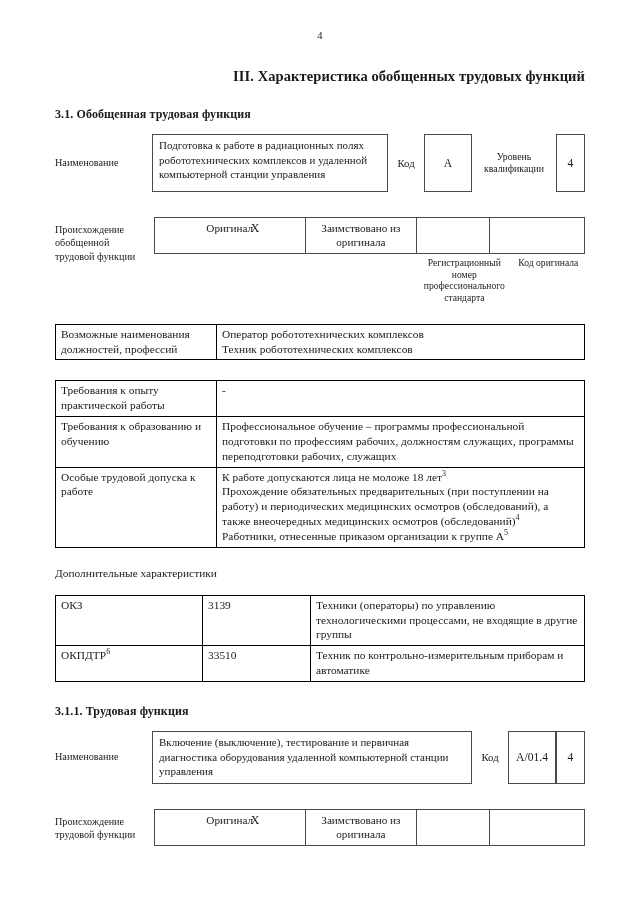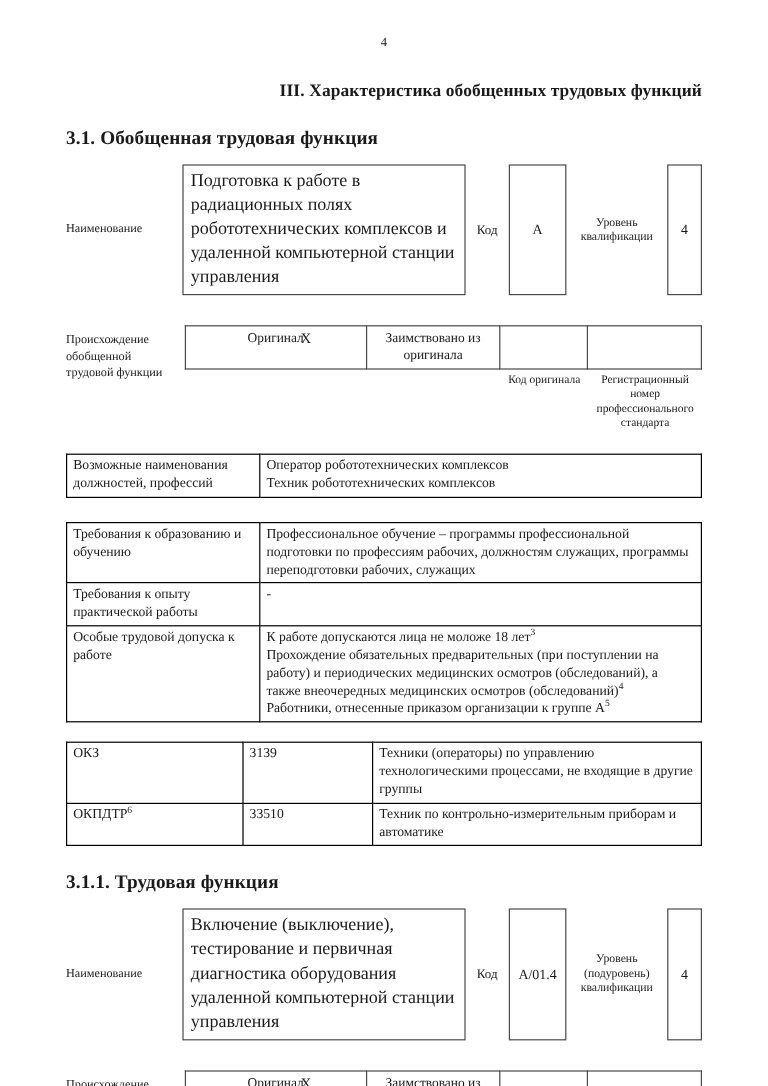--- a/index.html
+++ b/index.html
@@ -31,21 +31,21 @@
   }
   .doc-title {
     text-align: right;
     font-size: 14.5px;
     font-weight: bold;
     margin-top: 27px;
     margin-bottom: 0;
     letter-spacing: 0.1px;
   }
   .section-head {
-    font-size: 16px;
+    font-size: 12px;
     font-weight: bold;
     margin-top: 22px;
     margin-bottom: 0;
     letter-spacing: 0.1px;
   }
 
   
   table.frame {
     border-collapse: collapse;
     width: 100%;
@@ -71,21 +71,21 @@
     flex: none;
     font-size: 10.2px;
     display: flex;
     align-items: center;
     padding-right: 4px;
     line-height: 1.25;
   }
   .name-box {
     flex: 1 1 auto;
     border: 1px solid #4a4a4a;
-    font-size: 15px;
+    font-size: 11px;
     line-height: 1.34;
     padding: 3px 6px 4px 6px;
     min-height: 58px;
     box-sizing: border-box;
   }
   .kod-label {
     flex: none;
     width: 36px;
     font-size: 10.8px;
     display: flex;
@@ -223,61 +223,62 @@
           </td>
           <td class="cell-borrow">Заимствовано из оригинала</td>
           <td class="cell-kodorig"></td>
           <td class="cell-regnum"></td>
         </tr>
       </tbody>
         </table>
       <div class="origin-captions">
         <div class="cap-spacer1"></div>
         <div class="cap-spacer2"></div>
+        <div class="cap cap-reg">Регистрационный номер профессионального стандарта</div>
         <div class="cap cap-kod">Код оригинала</div>
-        <div class="cap cap-reg">Регистрационный номер профессионального стандарта</div>
       </div>
     </div>
   </div>
 
   <div class="tbl-block">
     <table class="frame">
       <tbody>
           <tr>
         <td class="col-label-1">Возможные наименования должностей, профессий</td>
         <td style="white-space: pre-line;">Оператор робототехнических комплексов
 Техник робототехнических комплексов</td>
       </tr>
     </tbody>
       </table>
   </div>
 
   <div class="tbl-block">
     <table class="frame">
       <tbody>
           <tr>
+        <td class="col-label-1">Требования к опыту практической работы</td>
+        <td>-</td>
+      </tr>
+      <tr>
         <td class="col-label-1">Требования к образованию и обучению</td>
         <td>Профессиональное обучение – программы профессиональной подготовки по профессиям рабочих, должностям служащих, программы переподготовки рабочих, служащих</td>
-      </tr>
-      <tr>
-        <td class="col-label-1">Требования к опыту практической работы</td>
-        <td>-</td>
       </tr>
       <tr>
         <td class="col-label-1">Особые трудовой допуска к работе</td>
         <td>
           <div><span>К работе допускаются лица не моложе 18 лет</span><sup>3</sup></div>
           <div><span>Прохождение обязательных предварительных (при поступлении на работу) и периодических медицинских осмотров (обследований), а также внеочередных медицинских осмотров (обследований)</span><sup>4</sup></div>
           <div><span>Работники, отнесенные приказом организации к группе А</span><sup>5</sup></div>
         </td>
       </tr>
     </tbody>
       </table>
   </div>
 
+  <div class="plain-line">Дополнительные характеристики</div>
 
   <div class="tbl-block-tight">
     <table class="frame">
       <tbody>
       <tr>
         <td class="col-label-2" style="text-align:left;"><span>ОКЗ</span><sup></sup></td>
         <td class="col-code-2">3139</td>
         <td>Техники (операторы) по управлению технологическими процессами, не входящие в другие группы</td>
       </tr>
       <tr>
@@ -289,21 +290,20 @@
       </table>
   </div>
 
   <div class="section-head">3.1.1. Трудовая функция</div>
 
   <div class="name-row">
     <div class="name-label">Наименование</div>
     <div class="name-box" style="min-height:46px;">Включение (выключение), тестирование и первичная диагностика оборудования удаленной компьютерной станции управления</div>
     <div class="kod-label">Код</div>
     <div class="kod-box">А/01.4</div>
-    <div class="lvl-label">Уровень (подуровень) квалификации</div>
     <div class="lvl-box">4</div>
   </div>
 
   <div class="origin-row">
     <div class="origin-label">Происхождение трудовой функции</div>
     <div class="origin-right">
       <table class="origin">
         <tbody>
             <tr>
           <td class="cell-orig">

